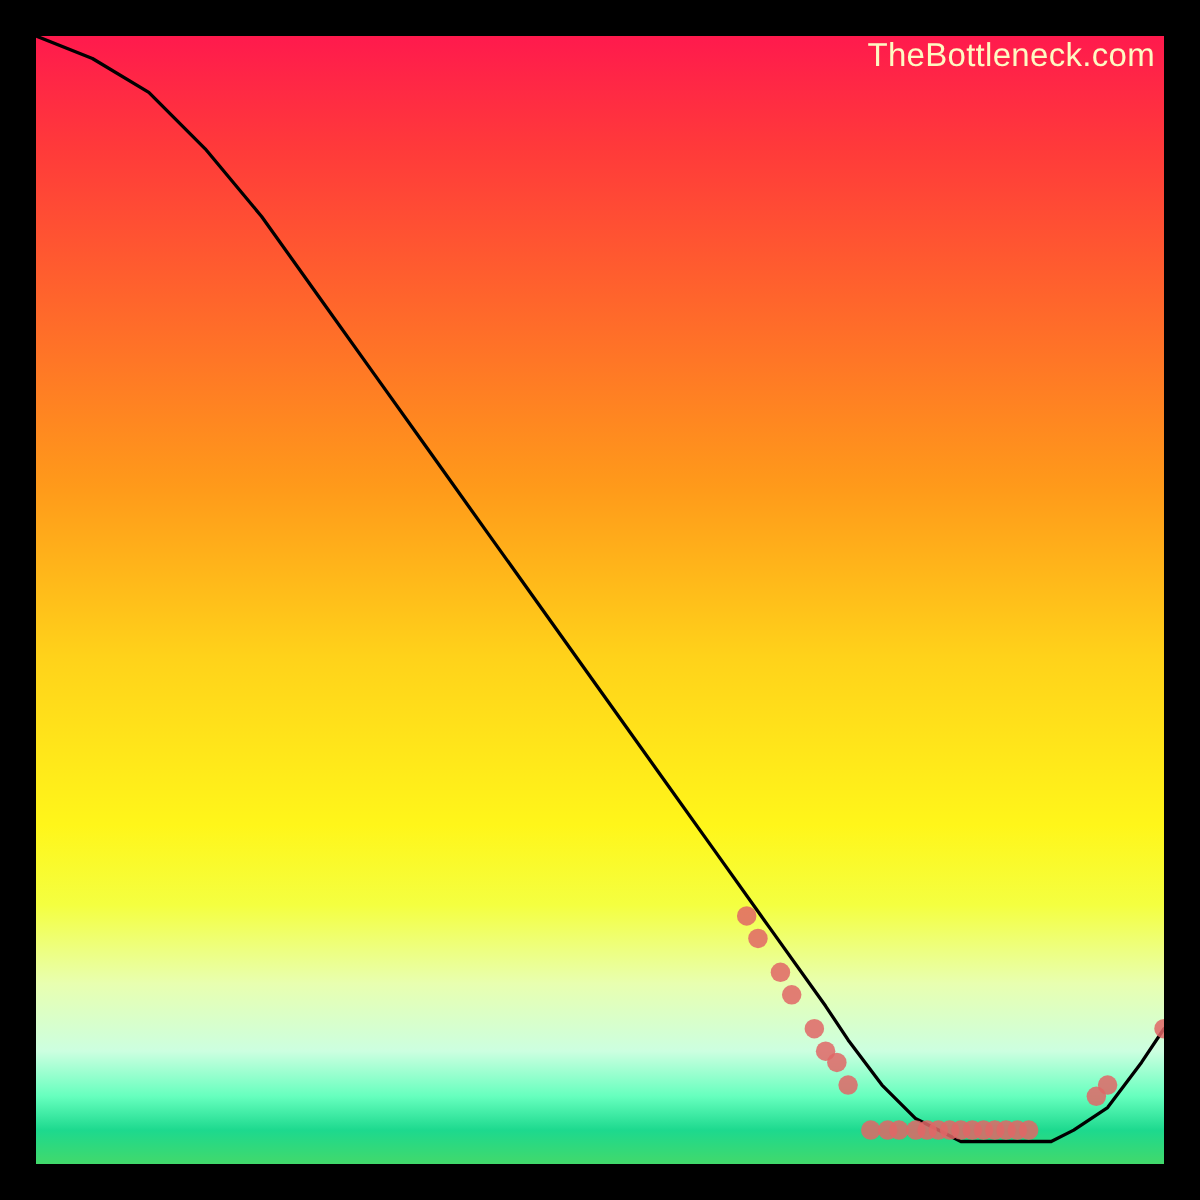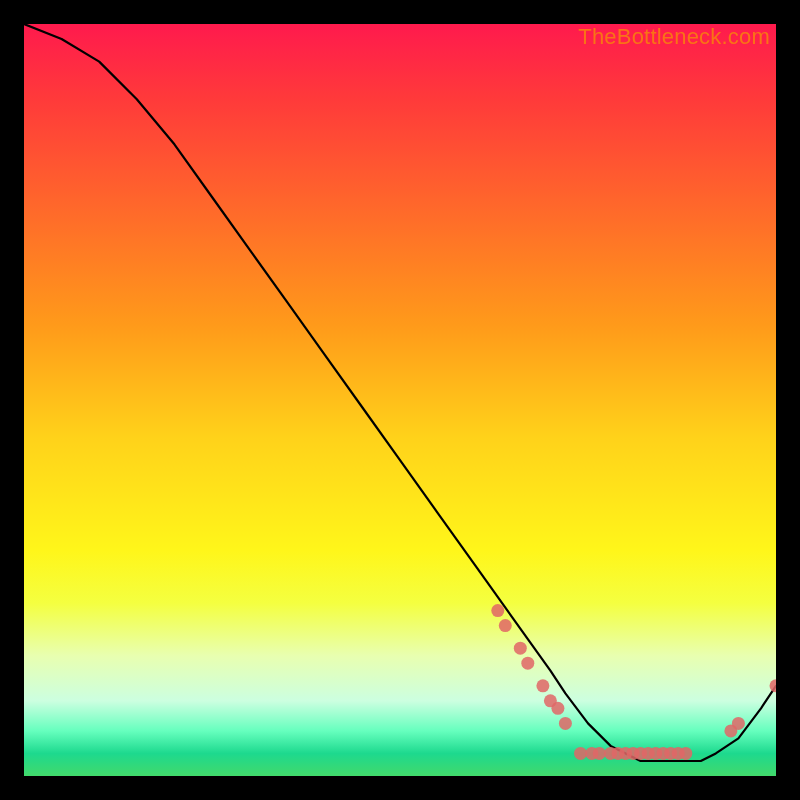--- a/index.html
+++ b/index.html
@@ -39,21 +39,21 @@
       #ccffe0 90%,
       #66ffbe 94%,
       #1dd98e 97%,
       #42d96b 100%
     );
   }
   .watermark {
     position: absolute;
     top: 0;
     right: 6px;
-    color: #f97316;
+    color: #fef9c3;
     font-size: 22px;
     font-weight: 500;
     letter-spacing: 0.2px;
     pointer-events: none;
   }
   svg.curve {
     position: absolute;
     inset: 0;
   }
 </style>

